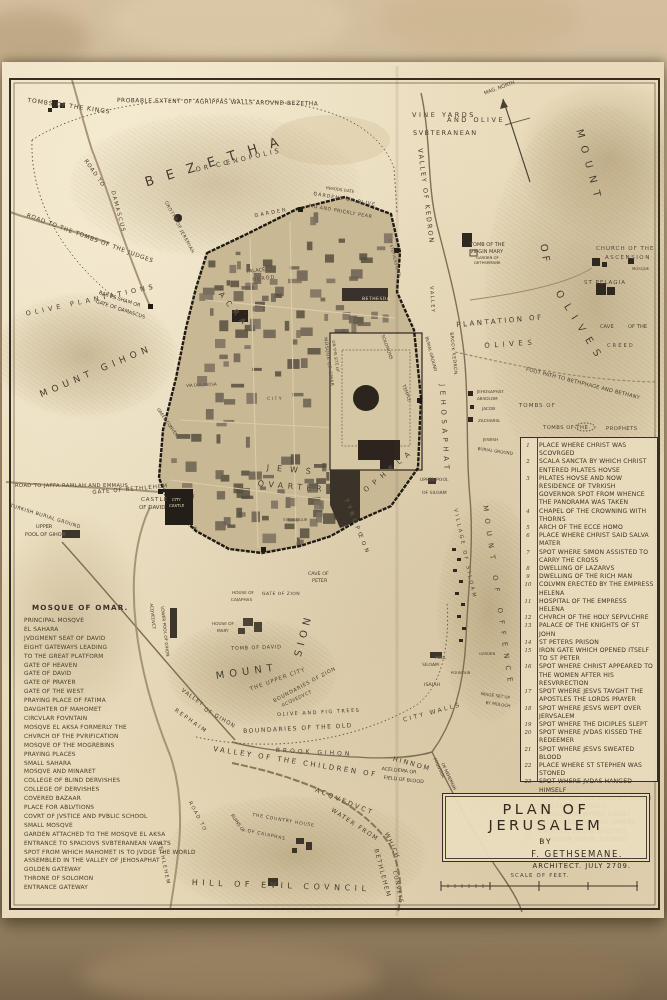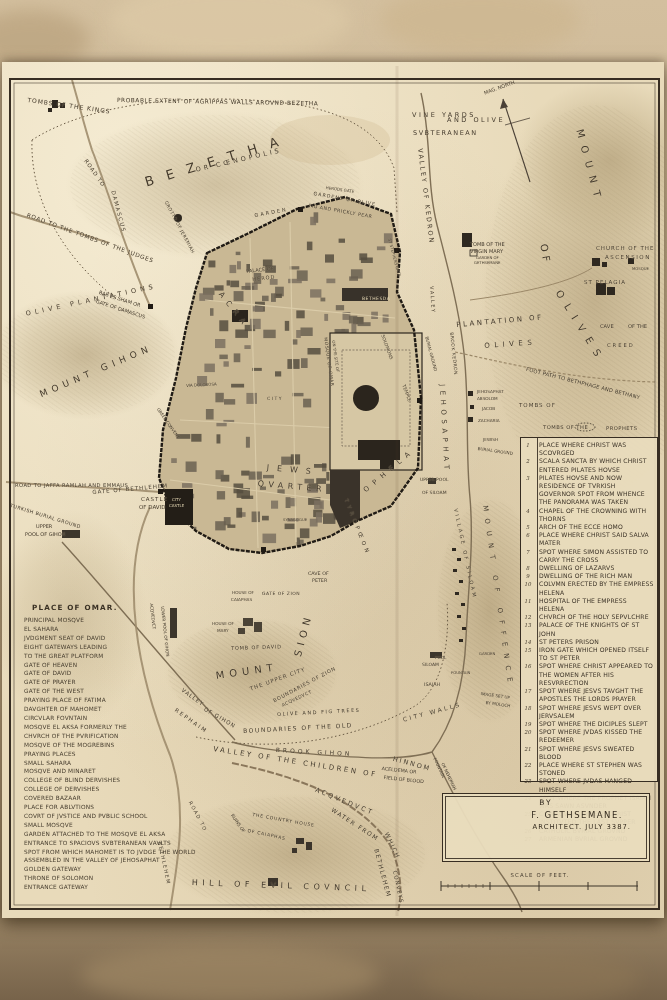--- a/index.html
+++ b/index.html
@@ -495,21 +495,21 @@
       <span class="ml" style="left: 141px; top: 496px; font-size: 5.5px; letter-spacing: 1px;">CASTLE</span>
       <span class="ml" style="left: 139px; top: 504px; font-size: 5.5px;">OF DAVID</span>
       <span class="ml light" style="left: 172px; top: 497px; font-size: 4px;">CITY</span>
       <span class="ml light" style="left: 169px; top: 503px; font-size: 4px;">CASTLE</span>
       <span class="ml" style="left: 11px; top: 503px; font-size: 4.8px; letter-spacing: 0.5px; transform: rotate(17deg);">TURKISH BURIAL GROUND</span>
       <span class="ml" style="left: 36px; top: 523px; font-size: 5px;">UPPER</span>
       <span class="ml" style="left: 25px; top: 531px; font-size: 5px;">POOL OF GIHON</span>
     </div>
 
   <div id="mosque-list">
-    <div id="mosque-title">PLACE OF OMAR.</div>
+    <div id="mosque-title">MOSQUE OF OMAR.</div>
     <div id="mosque-lines">
         <div class="mo-line">PRINCIPAL MOSQVE</div>
         <div class="mo-line">EL SAHARA</div>
         <div class="mo-line">JVDGMENT SEAT OF DAVID</div>
         <div class="mo-line">EIGHT GATEWAYS LEADING</div>
         <div class="mo-line">TO THE GREAT PLATFORM</div>
         <div class="mo-line">GATE OF HEAVEN</div>
         <div class="mo-line">GATE OF DAVID</div>
         <div class="mo-line">GATE OF PRAYER</div>
         <div class="mo-line">GATE OF THE WEST</div>
@@ -647,19 +647,20 @@
         </div>
         <div class="ref-row">
           <span class="ref-num">27</span>
           <span class="ref-txt">ARMENIAN BVRIAL GROVND</span>
         </div>
       </div>
   </div>
 
   <div id="title-box">
     <div id="title-inner"></div>
+    <div id="title-line1">PLAN OF JERUSALEM</div>
     <div id="title-line2">BY</div>
     <div id="title-line3">F. GETHSEMANE.</div>
-    <div id="title-line4">ARCHITECT. JULY 3387.</div>
+    <div id="title-line4">ARCHITECT. JULY 2709.</div>
   </div>
 
   <div id="scale-label">SCALE OF FEET.</div>
 </div>
 
 </body></html>

